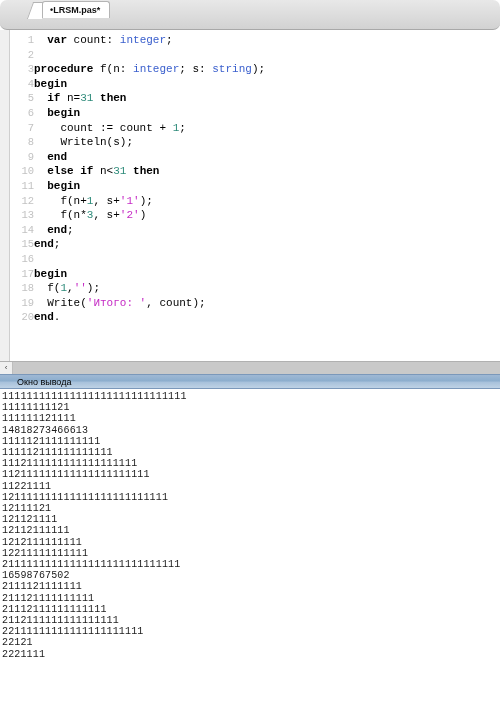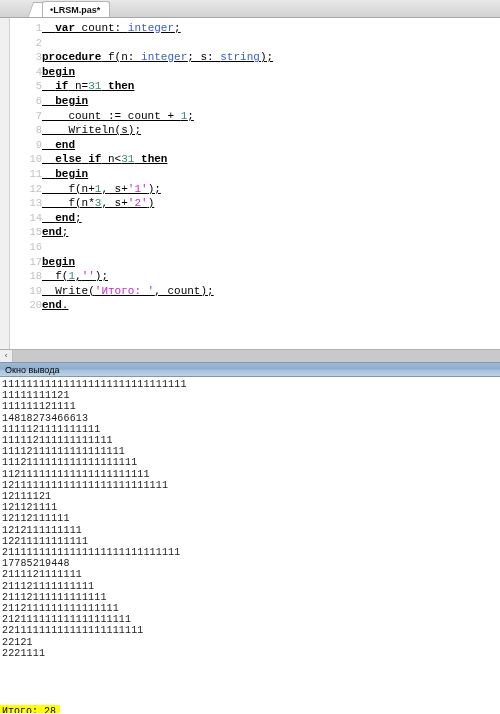--- a/index.html
+++ b/index.html
@@ -10,26 +10,27 @@
   body {
     width: 500px;
     height: 714px;
     overflow: hidden;
     font-family: "Liberation Sans", sans-serif;
   }
 
   
   .tabbar {
     position: relative;
-    height: 18px;
+    height: 30px;
     background: #d8d8d8;
     background: linear-gradient(to bottom, #e8e8e8 0%, #d2d2d2 100%);
     border-bottom: 1px solid #a8a8a8;
     box-sizing: border-box;
     overflow: hidden;
+    border-radius: 7px;
   }
   .tab {
     position: absolute;
     left: 42px;
     top: 1px;
     height: 17px;
     padding: 0 9px 0 7px;
     background: #ffffff;
     border: 1px solid #b4b4b4;
     border-bottom: none;
@@ -64,28 +65,27 @@
     position: absolute;
     left: 0;
     top: 0;
     bottom: 0;
     width: 9px;
     background: #f0f0f0;
     border-right: 1px solid #cfcfcf;
   }
   .code {
     position: absolute;
-    left: 16px;
+    left: 8px;
     top: 3px;
     right: 0;
     font-family: "Liberation Mono", "DejaVu Sans Mono", monospace;
     font-size: 11px;
     line-height: 14.6px;
     white-space: pre;
-    text-decoration: underline;
   }
   .cline {
     height: 14.6px;
     white-space: pre;
   }
   .ln {
     display: inline-block;
     width: 26px;
     text-align: right;
     color: #c2c2c2;
@@ -134,21 +134,21 @@
 
   
   .out-header {
     height: 15px;
     background: linear-gradient(to bottom, #9fb8d4 0%, #8badcd 48%, #a6c0da 52%, #bed2e5 100%);
     border-top: 1px solid #7b98ba;
     border-bottom: 1px solid #7b98ba;
     font-size: 9px;
     color: #000000;
     line-height: 15px;
-    padding-left: 5px;
+    padding-left: 17px;
     box-sizing: border-box;
     white-space: nowrap;
   }
 
   
   .out-body {
     position: relative;
     height: 336px;
     background: #ffffff;
     padding: 2px 0 0 2px;
@@ -205,36 +205,35 @@
 <div class="out-header">Окно вывода</div>
 
 <div class="out-body">
   <div id="out-lines">
       <div class="oline">111111111111111111111111111111</div>
       <div class="oline">11111111121</div>
       <div class="oline">111111121111</div>
       <div class="oline">14818273466613</div>
       <div class="oline">1111121111111111</div>
       <div class="oline">111112111111111111</div>
-      <div class="oline">11112111111111111111</div>
       <div class="oline">1112111111111111111111</div>
       <div class="oline">112111111111111111111111</div>
+      <div class="oline">11221111</div>
       <div class="oline">121111111111111111111111111</div>
       <div class="oline">12111121</div>
       <div class="oline">121121111</div>
       <div class="oline">12112111111</div>
       <div class="oline">1212111111111</div>
       <div class="oline">12211111111111</div>
       <div class="oline">21111111111111111111111111111</div>
-      <div class="oline">17785219448</div>
+      <div class="oline">16598767502</div>
       <div class="oline">2111121111111</div>
       <div class="oline">211121111111111</div>
       <div class="oline">21112111111111111</div>
       <div class="oline">2112111111111111111</div>
-      <div class="oline">212111111111111111111</div>
       <div class="oline">22111111111111111111111</div>
       <div class="oline">22121</div>
       <div class="oline">2221111</div>
     </div>
   <div class="summary-wrap">
     <span class="summary"><span>Итого: </span><span class="sval">28</span></span>
   </div>
 </div>
 
 </body></html>

